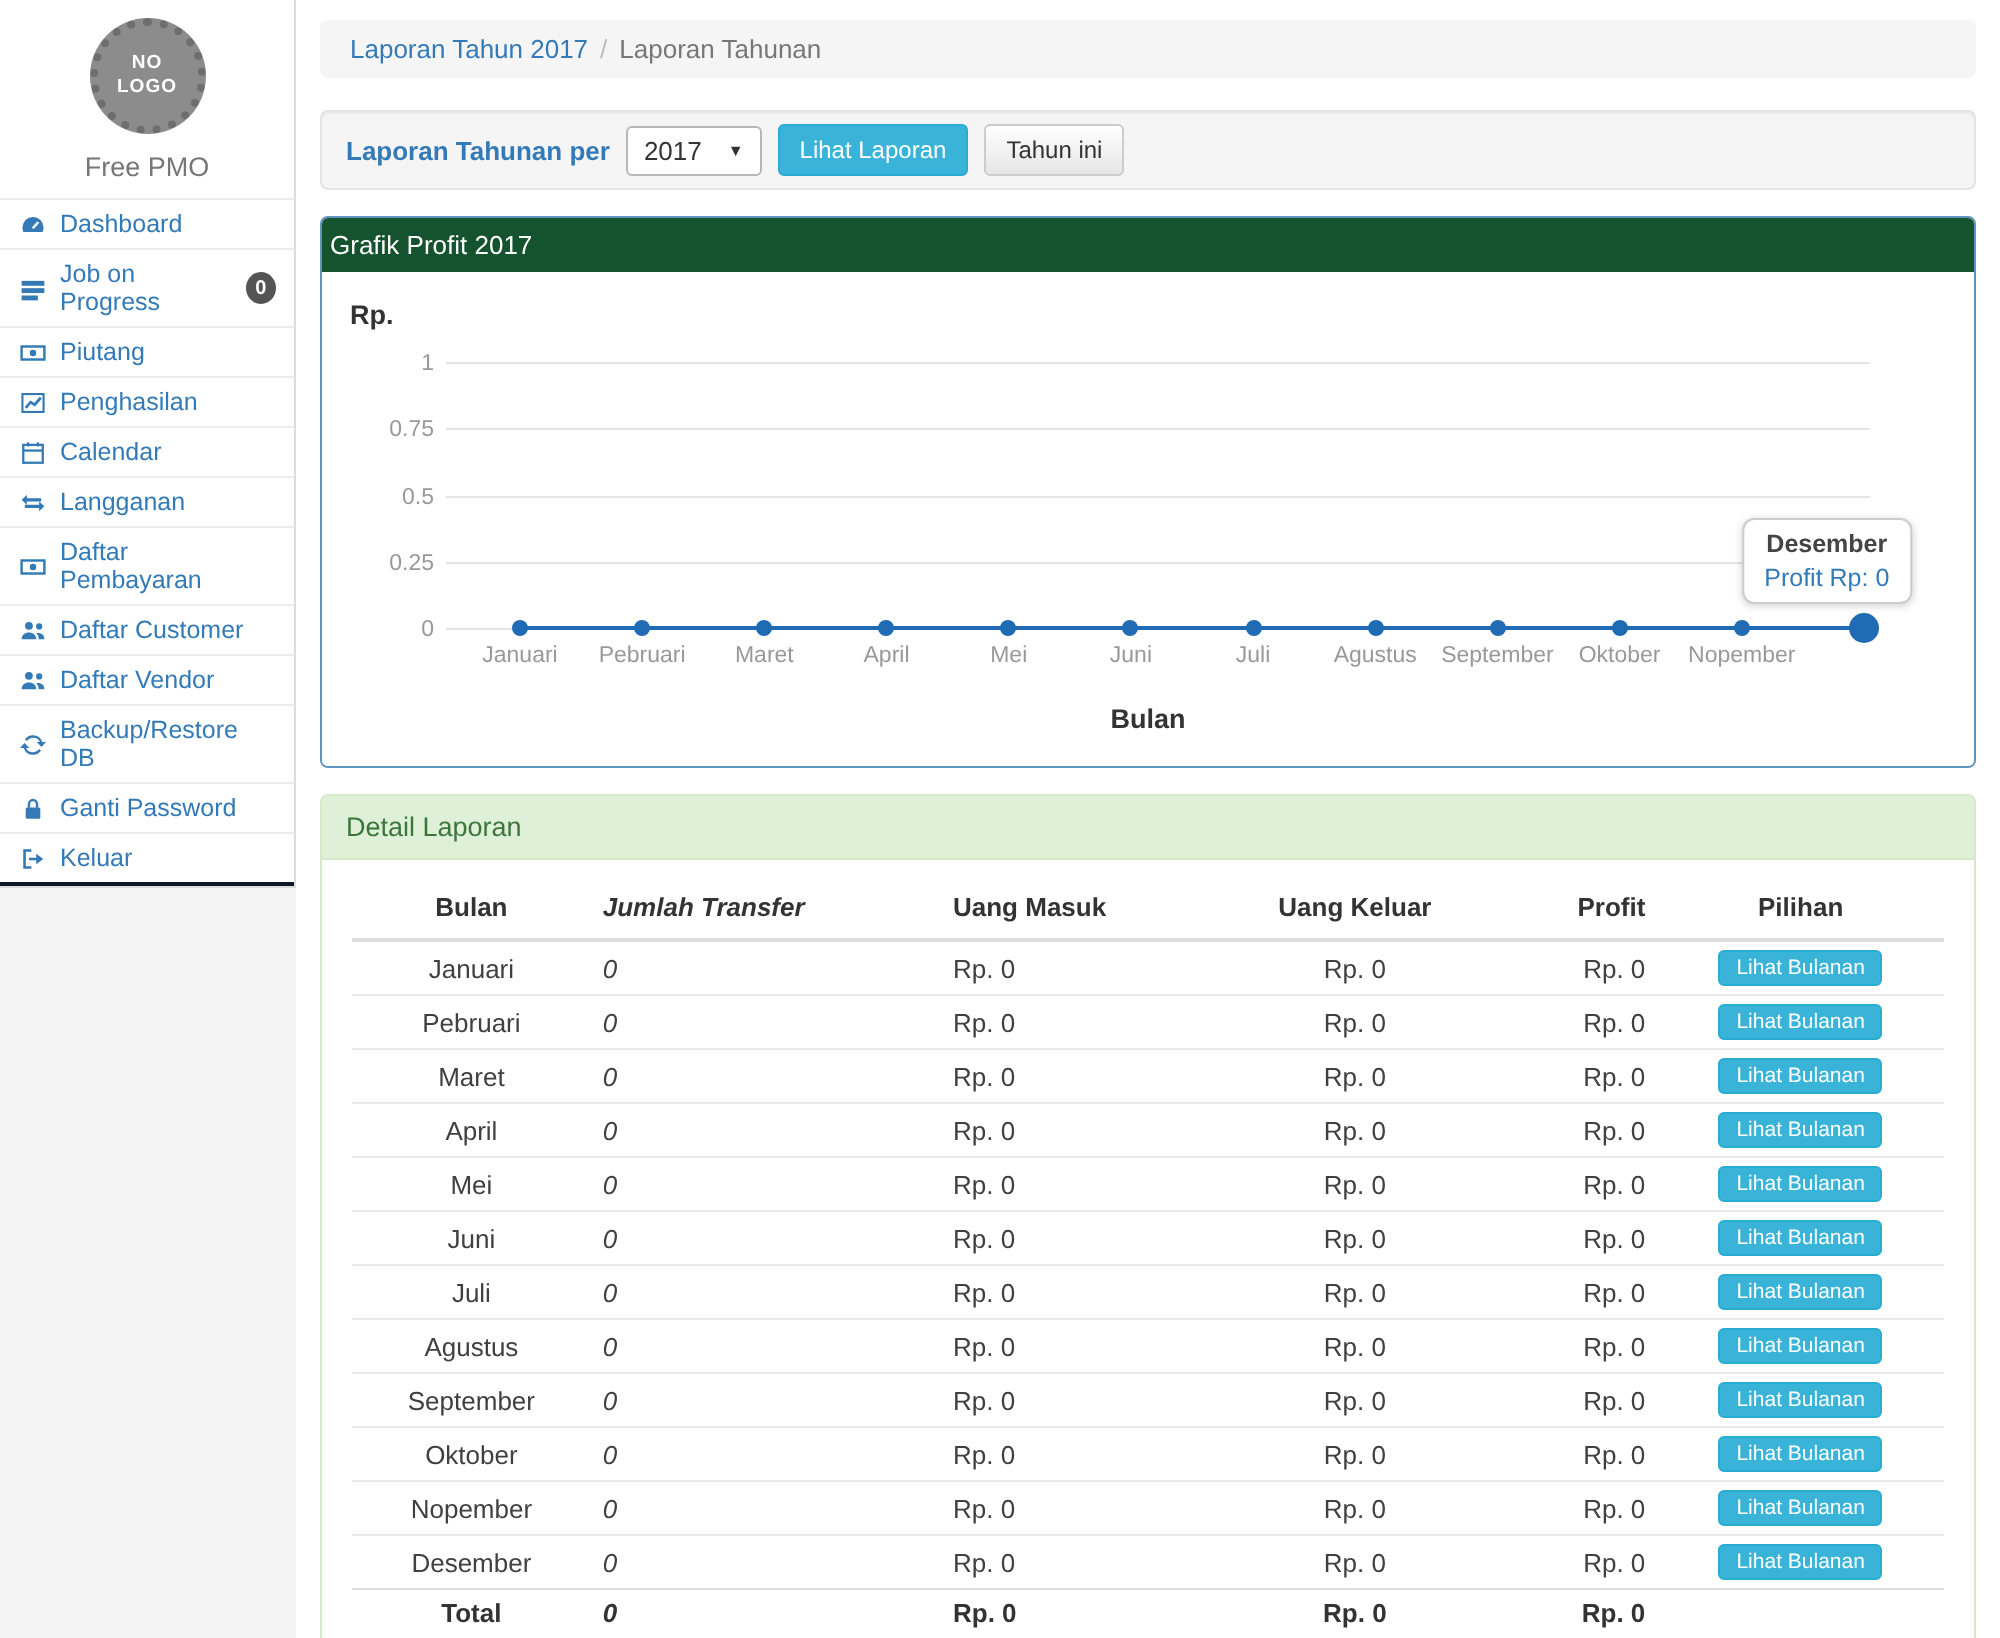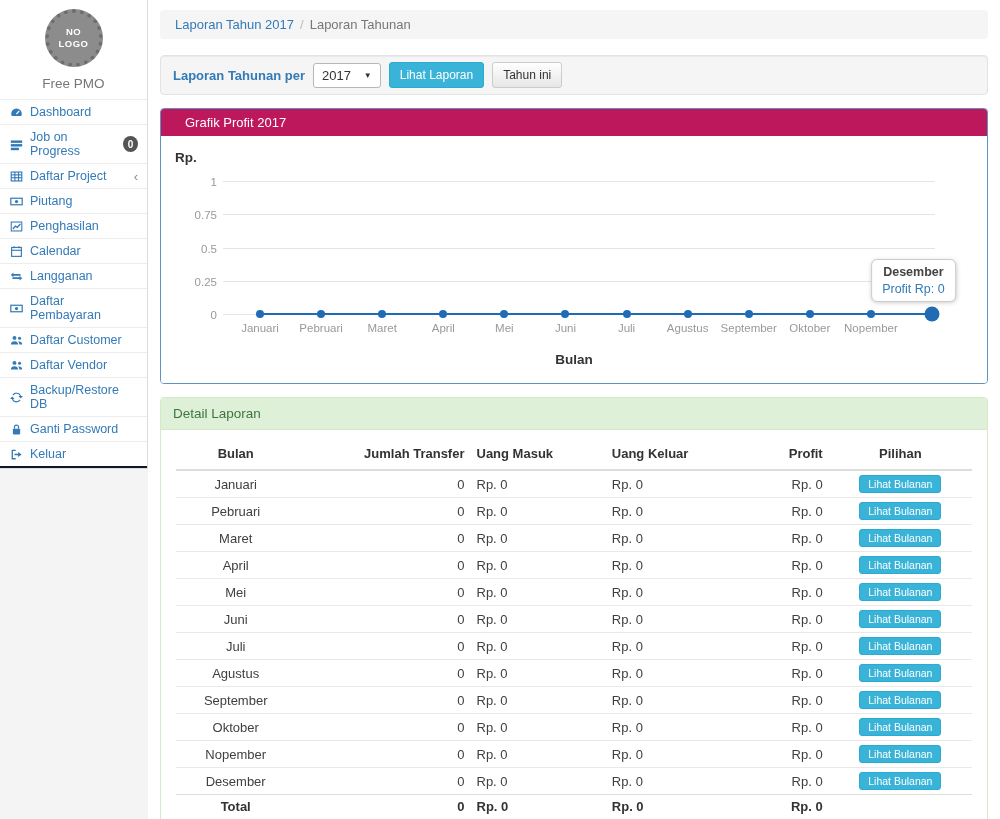--- a/index.html
+++ b/index.html
@@ -69,21 +69,21 @@
   .select-box .caret { font-size:8px; color:#333; }
   .btn { border-radius:3px; padding:5px 10px; font-size:12px; border:1px solid transparent; cursor:pointer; font-family:inherit; }
   .btn-info  { background:#39b3d7; border-color:#2aabd2; color:#fff; }
   .btn-default { background:linear-gradient(#fff,#e6e6e6); border-color:#ccc; color:#333; }
   .btn-xs { padding:2px 8px; font-size:10.5px; }
 
   
   .panel { border-radius:4px; margin-bottom:13px; }
   .panel-primary { border:1px solid #5f93c0; }
   .panel-primary .panel-heading {
-    background:#be185d; color:#fff; padding:6px 24px; font-size:13px;
+    background:#14532d; color:#fff; padding:6px 4px; font-size:13px;
     border-radius:3px 3px 0 0;
   }
   .panel-primary .panel-body { background:#fff; padding:12px 14px 10px; border-radius:0 0 3px 3px; }
   .yaxis-title { font-weight:bold; font-size:13.5px; color:#333; margin:2px 0 0 0; }
   .plot { position:relative; height:133px; margin:16px 38px 0 48px; }
   .gridline { position:absolute; left:0; right:0; height:0; border-top:1px solid #e4e4e4; }
   .gridline .tick {
     position:absolute; left:-46px; width:40px; top:0;
     transform:translateY(-50%); text-align:right;
     color:#999; font-size:11.5px;
@@ -116,23 +116,23 @@
   .panel-success .panel-heading {
     background:#dff0d8; color:#3c763d; padding:8px 12px; font-size:13.5px;
     border-bottom:1px solid #d6e9c6; border-radius:3px 3px 0 0;
   }
   .panel-success .panel-body { background:#fff; padding:8px 15px 16px; border-radius:0 0 3px 3px; }
   table.report { width:100%; border-collapse:collapse; }
   table.report th { padding:8px 6px; border-bottom:2px solid #ddd; font-size:13px; color:#333; }
   table.report td { padding:4px 6px; border-top:1px solid #e9e9e9; font-size:13px; color:#404040; height:24px; }
   table.report tfoot td { font-weight:bold; border-top:1px solid #ddd; color:#333; }
   .c-bulan  { width:15%; text-align:center; }
-  .c-jt     { width:22%; text-align:right; }
+  .c-jt     { width:22%; text-align:left;font-style:italic; }
   .c-um     { width:17%; text-align:left; }
-  .c-uk     { width:18%; text-align:left; }
+  .c-uk     { width:18%; text-align:center; }
   .c-profit { width:10%; text-align:right; }
   .c-pilihan{ width:18%; text-align:center; }
 </style>
 </head>
 <body>
 
 <div class="page">
 
   <aside class="sidebar">
     <div class="brand">
@@ -154,33 +154,20 @@
         <a class="item">
           <span class="icn">
             <svg viewBox="0 0 16 16" fill="currentColor">
               <rect x="1" y="3" width="14" height="3"></rect>
               <rect x="1" y="7.5" width="14" height="3"></rect>
               <rect x="1" y="12" width="10" height="3"></rect>
             </svg>
           </span>
           <span>Job on Progress</span>
           <span class="nav-badge">0</span>
-        </a>
-        <a class="item">
-          <span class="icn">
-            <svg viewBox="0 0 16 16" fill="none" stroke="currentColor" stroke-width="1.4">
-              <rect x="1.5" y="2.5" width="13" height="11"></rect>
-              <line x1="1.5" y1="6" x2="14.5" y2="6"></line>
-              <line x1="1.5" y1="9.5" x2="14.5" y2="9.5"></line>
-              <line x1="6" y1="2.5" x2="6" y2="13.5"></line>
-              <line x1="10.5" y1="2.5" x2="10.5" y2="13.5"></line>
-            </svg>
-          </span>
-          <span>Daftar Project</span>
-          <span class="nav-chevron">‹</span>
         </a>
         <a class="item">
           <span class="icn">
             <svg viewBox="0 0 16 16" fill="currentColor">
               <rect x="1" y="4" width="14" height="8" fill="none" stroke="currentColor" stroke-width="1.5"></rect>
               <circle cx="8" cy="8" r="2"></circle>
             </svg>
           </span>
           <span>Piutang</span>
         </a>

